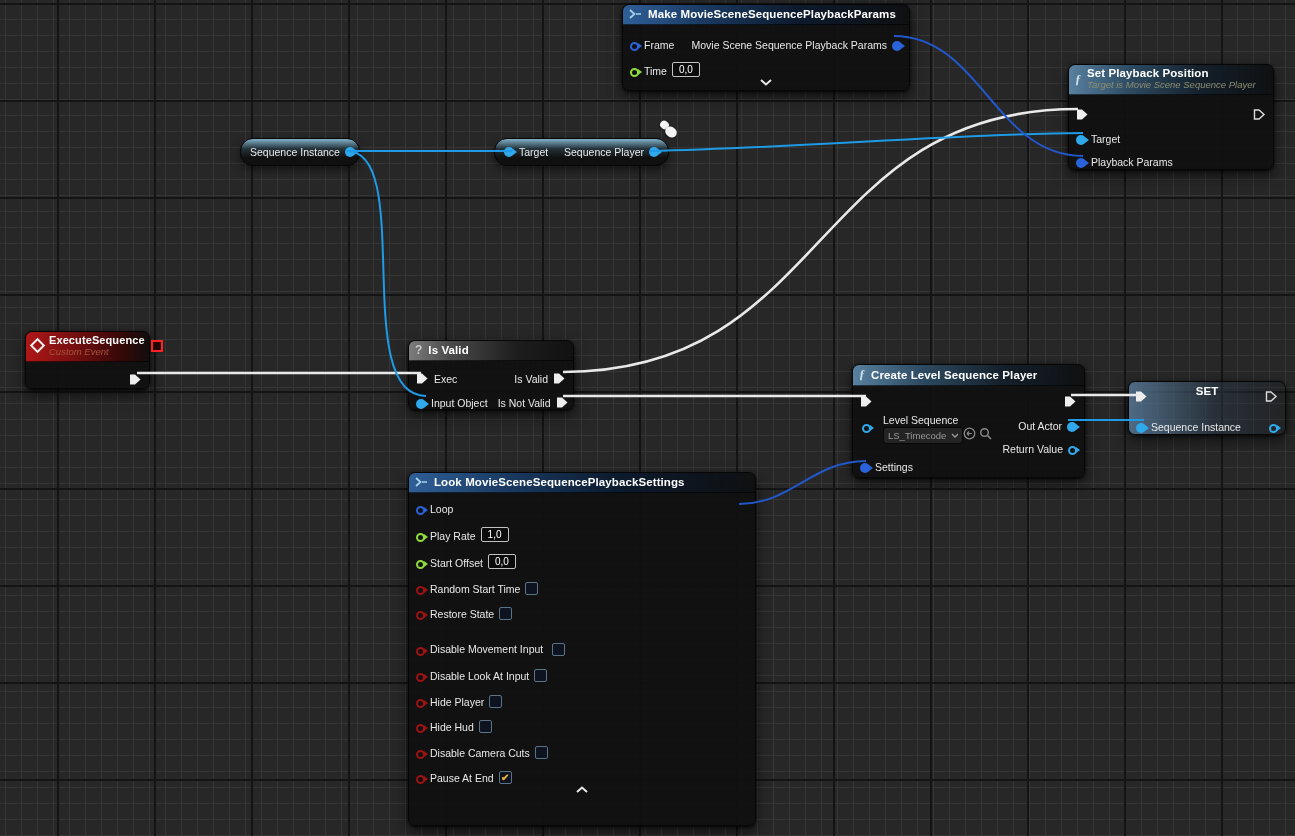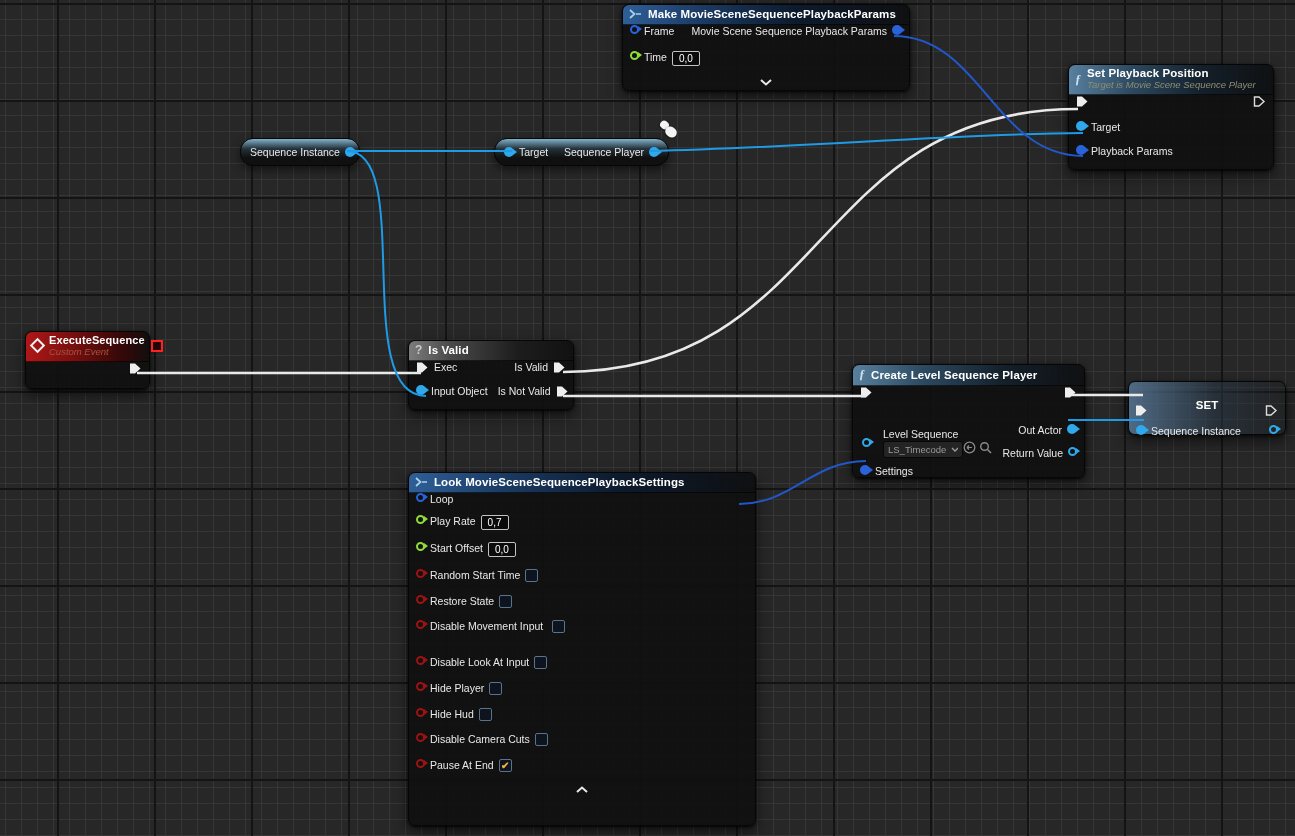--- a/index.html
+++ b/index.html
@@ -31,41 +31,41 @@
   .hdr-col{display:flex;flex-direction:column;line-height:1.15;}
   .hdr-make{background:linear-gradient(90deg,#2f5f98 0%,#1a3a62 28%,#0d1b2e 60%,rgba(10,14,20,.25) 100%);}
   .hdr-fn{background:linear-gradient(90deg,#58809f 0%,#2d4a61 30%,#14202b 65%,rgba(12,16,20,.25) 100%);}
   .hdr-event{background:linear-gradient(90deg,#b01717 0%,#7c1010 35%,#3a0808 75%,rgba(25,6,6,.3) 100%);}
   .hdr-gray{background:linear-gradient(90deg,#7c7c7c 0%,#4a4a4a 25%,#1e1e1e 65%,rgba(18,18,18,.2) 100%);}
   .hdr-set{background:linear-gradient(90deg,rgba(86,118,148,.85),rgba(40,56,72,.55) 55%,rgba(18,22,28,.25));}
   .ic-f{font-family:"Liberation Serif",serif;font-style:italic;font-weight:bold;color:#cfe3ef;font-size:12px;}
   .ic-q{font-weight:bold;color:#c9c9c9;font-size:12px;}
   .ic-diamond{width:7px;height:7px;border:2px solid #f2f2f2;transform:rotate(45deg);background:transparent;flex:none;}
   .delegate-sq{width:8px;height:8px;border:2px solid #ff2020;background:#200606;margin-left:auto;flex:none;}
-  .row{display:flex;align-items:flex-start;gap:5px;padding:0 7px;}
+  .row{display:flex;align-items:flex-end;gap:5px;padding:0 7px;}
   .pl{font-size:10.5px;color:#e8e8e8;white-space:nowrap;}
   .spacer{flex:1;}
   .pin{width:10px;height:10px;border-radius:50%;position:relative;flex:none;background:var(--c);}
   .pin::after{content:"";position:absolute;left:9px;top:2px;border-left:4px solid var(--c);border-top:3px solid transparent;border-bottom:3px solid transparent;}
   .pin.hollow{background:transparent;border:2.5px solid var(--c);width:5px;height:5px;}
   .pin.hollow::after{left:6px;top:-1px;}
   .obj{--c:#2fa8ec;} .struct{--c:#2a63d9;} .fl{--c:#8fdc3a;} .bool{--c:#9d1212;}
   .execpin{flex:none;display:inline-flex;}
   .valbox{min-width:20px;height:13px;background:#0b0b0b;border:1px solid #c2c2c2;border-radius:2px;
     color:#fff;font-size:10px;padding:0 3px;display:inline-flex;align-items:center;justify-content:center;}
   .checkbox{width:13px;height:13px;background:#0d1420;border:1px solid #5a7387;border-radius:2px;
     display:inline-flex;align-items:center;justify-content:center;flex:none;box-sizing:border-box;}
   .checkbox[data-checked="true"]::after{content:"\2714";color:#f0b33a;font-size:10px;font-weight:bold;line-height:1;}
   .pill{
     position:absolute;height:26px;border-radius:13px;display:flex;align-items:center;gap:5px;padding:0 9px;
     background:linear-gradient(180deg,rgba(150,205,235,.85) 0%,rgba(70,110,130,.35) 38%,rgba(16,16,16,.92) 72%),#101010;
     border:1px solid #060606;box-shadow:0 4px 9px rgba(0,0,0,.5);color:#fff;
   }
   .footer-chevron{display:flex;justify-content:center;align-items:center;padding:2px 0 4px;}
-  .abs{position:absolute;margin-top:14px;}
+  .abs{position:absolute;}
   .dropdown{background:#242424;border:1px solid #070707;border-radius:3px;color:#9a9a9a;font-size:9.5px;
     padding:1px 4px;display:inline-flex;gap:5px;align-items:center;height:13px;}
   .ghost-ic{color:#8a8a8a;display:inline-flex;}
   .cursor-blob{position:absolute;background:#f4f4f4;border-radius:6px;box-shadow:0 1px 2px rgba(0,0,0,.5);}
   svg.wires{position:absolute;left:0;top:0;pointer-events:none;}
 </style>
 </head>
 <body>
 
 <div class="canvas">
@@ -270,21 +270,21 @@
         </svg>
       <span class="title">Look MovieSceneSequencePlaybackSettings</span>
     </div>
     <div class="row" style="height:22px;">
       <span class="pin hollow struct"></span>
       <span class="pl">Loop</span>
     </div>
     <div class="row" style="height:27px;">
       <span class="pin hollow fl"></span>
       <span class="pl">Play Rate</span>
-      <span class="valbox">0,7</span>
+      <span class="valbox">1,0</span>
     </div>
     <div class="row" style="height:27px;">
       <span class="pin hollow fl"></span>
       <span class="pl">Start Offset</span>
       <span class="valbox">0,0</span>
     </div>
     <div class="row" style="height:26px;">
       <span class="pin hollow bool"></span>
       <span class="pl">Random Start Time</span>
       <span class="checkbox" data-checked="false"></span>

